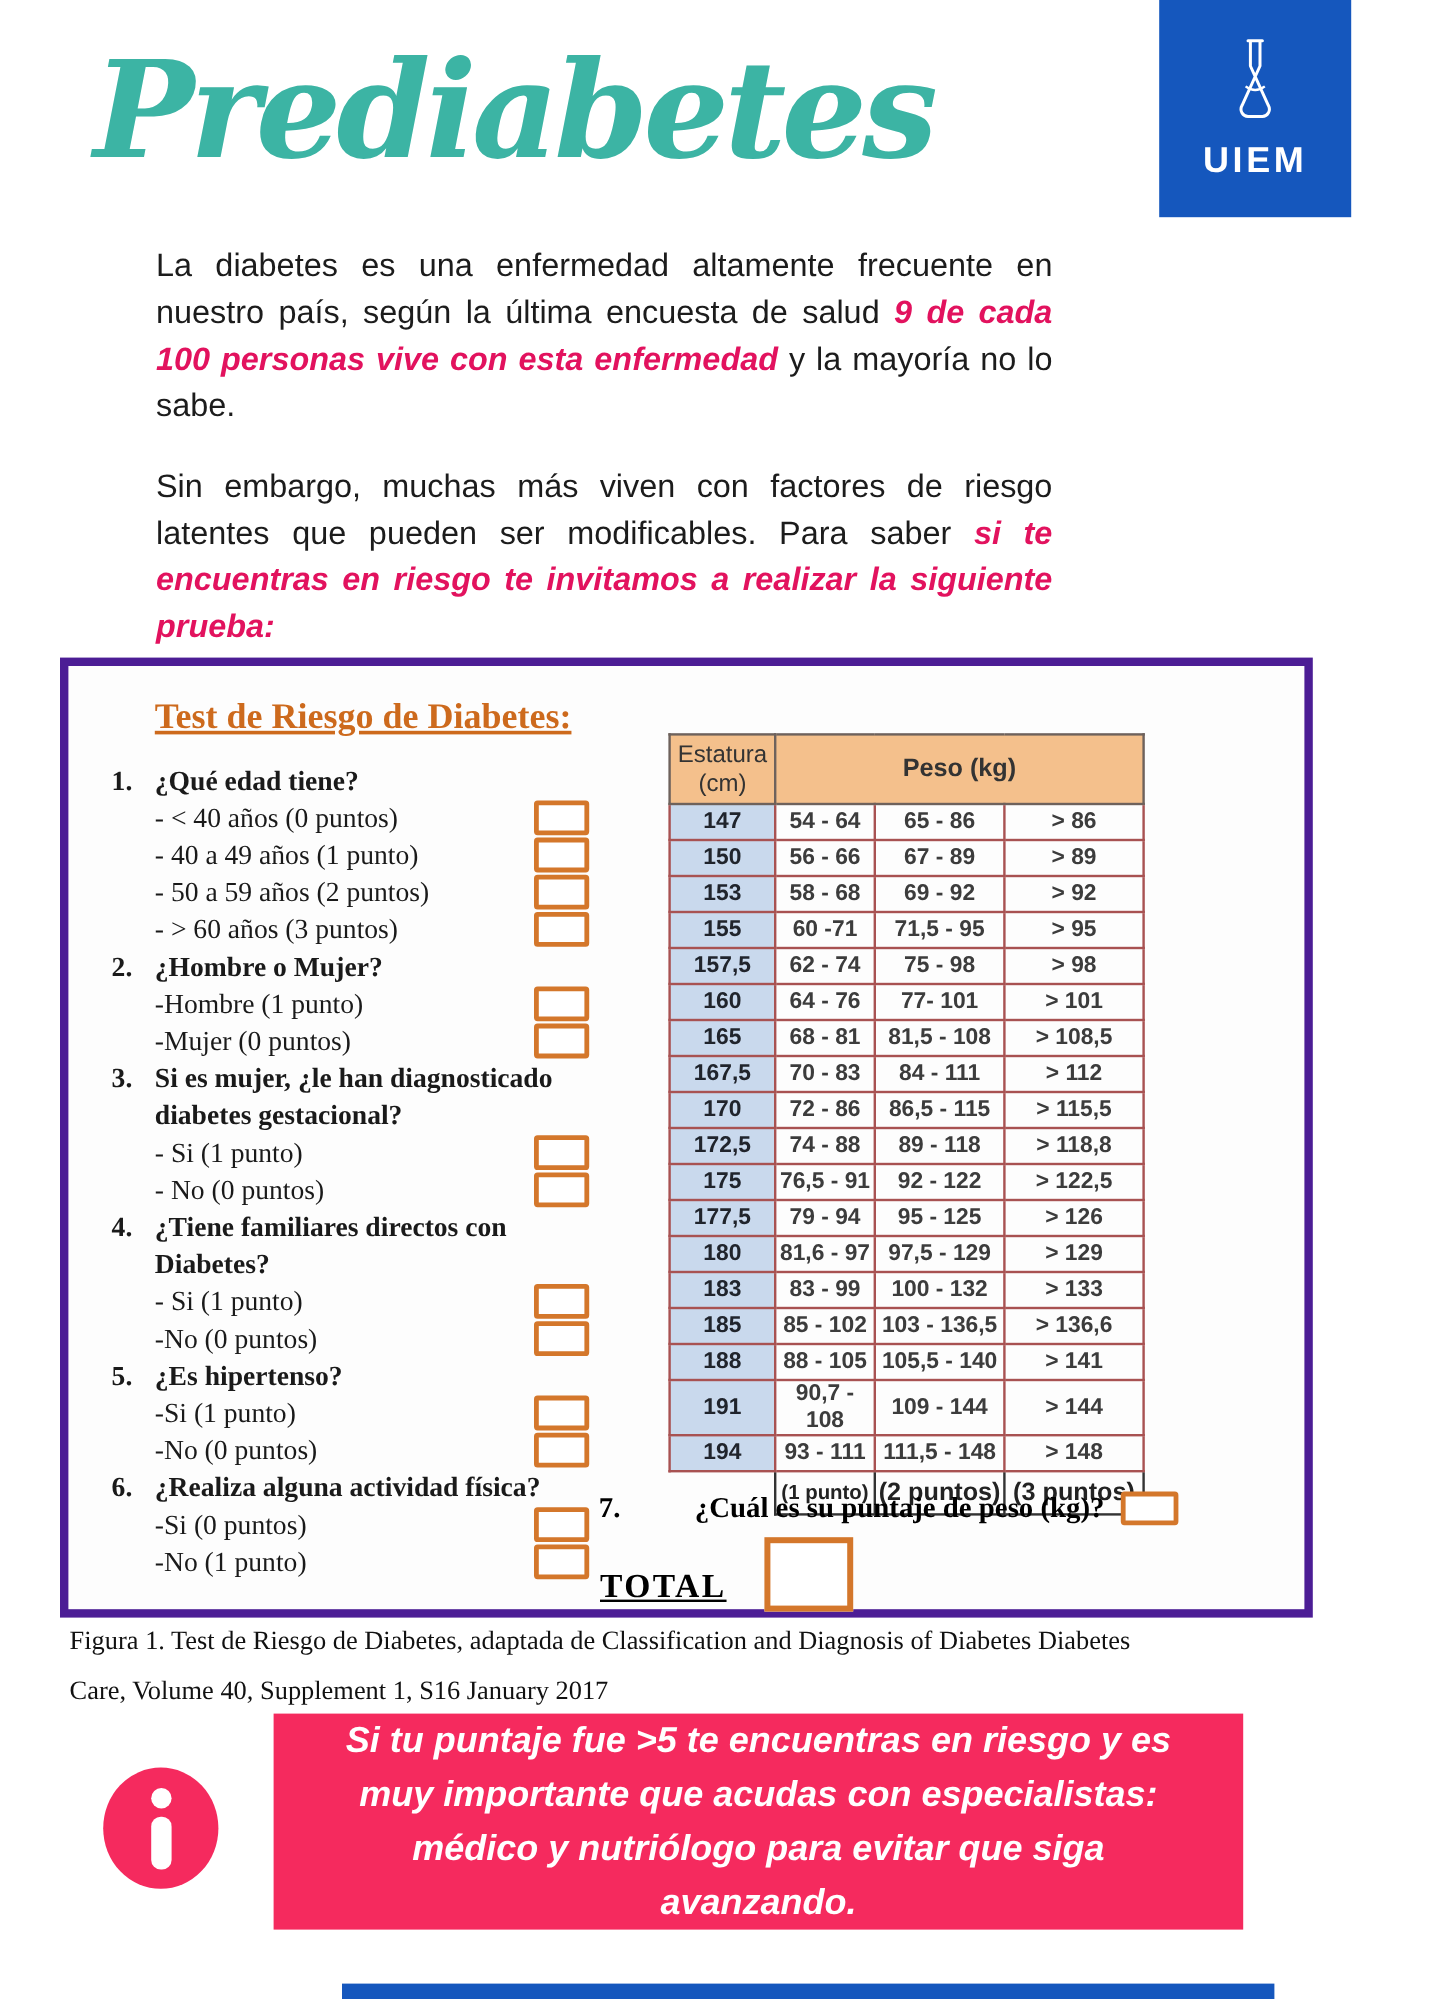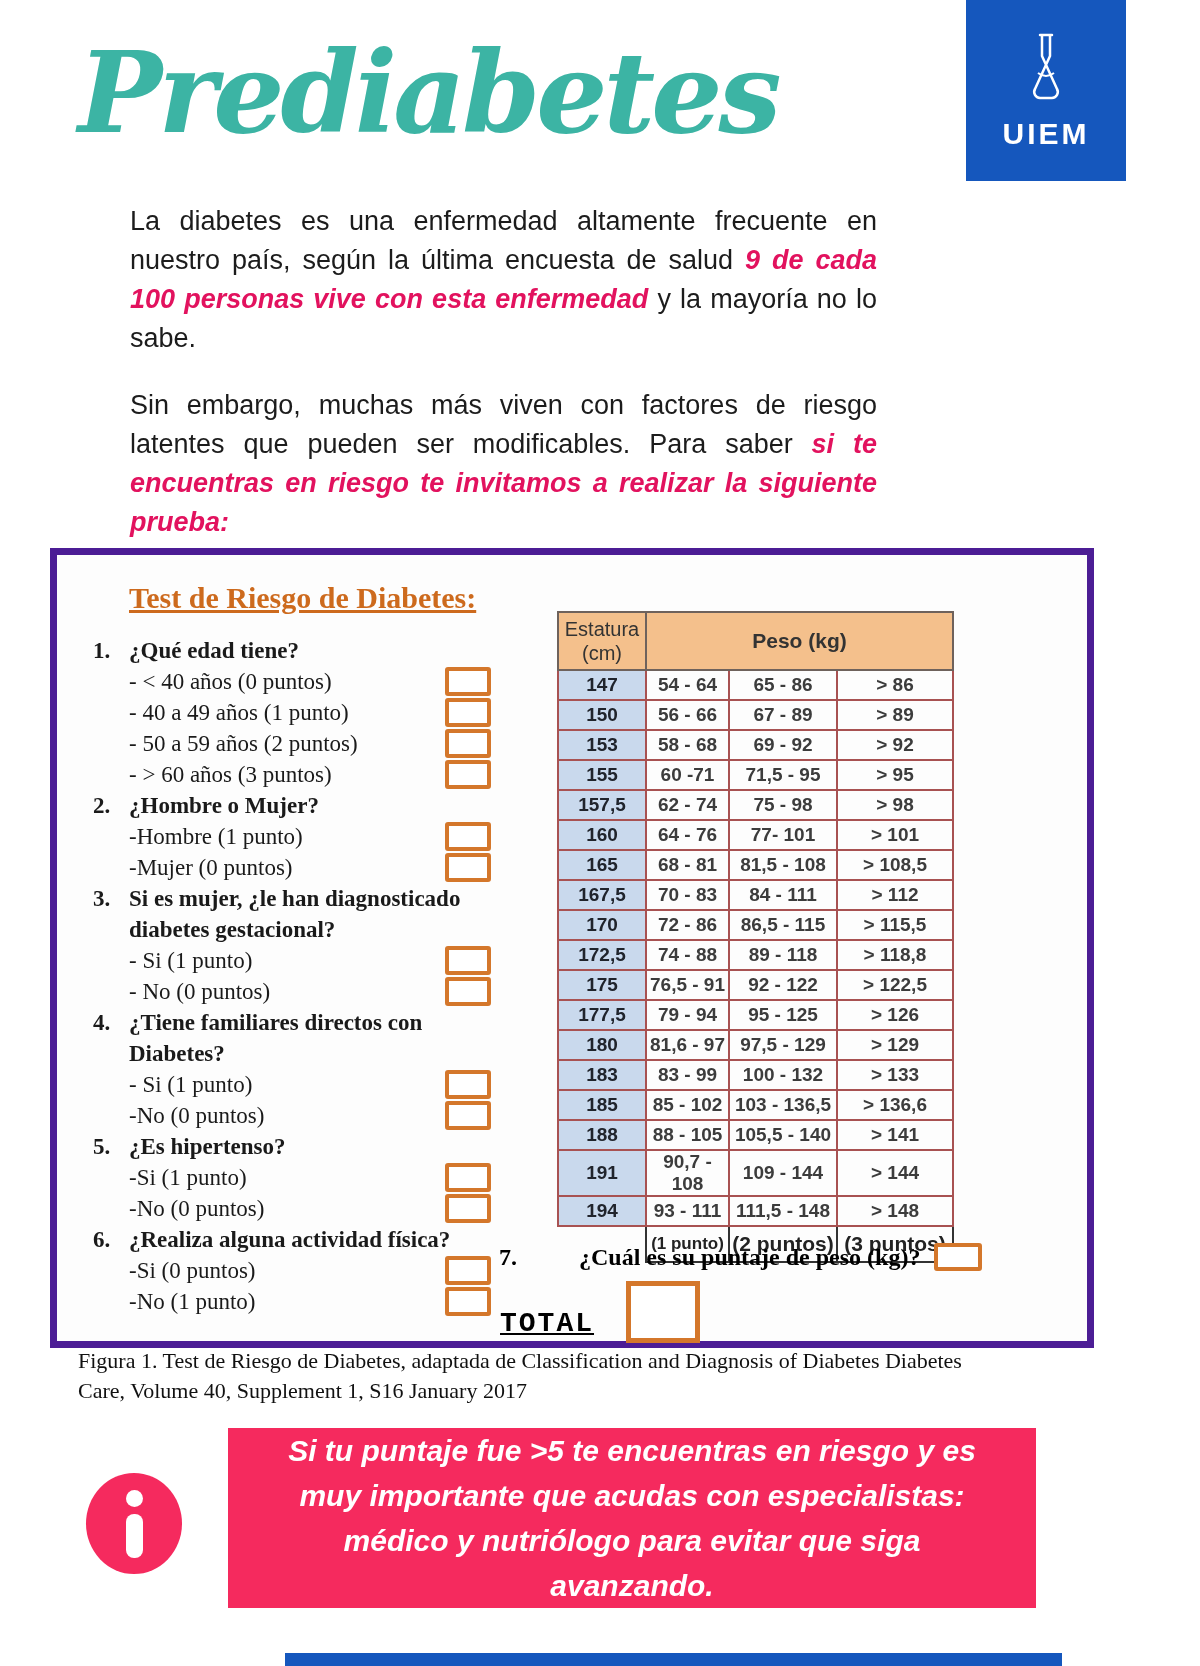--- a/index.html
+++ b/index.html
@@ -57,28 +57,28 @@
   tr.foot td.f1{font-size:17px;}
 
   
   .q7-row{position:absolute;left:442px;top:688px;display:flex;align-items:center;
     font-family:"Liberation Serif",serif;}
   .q7-num{font-weight:bold;font-size:24px;margin-right:14px;}
   .q7-text{font-weight:bold;font-size:24px;margin-left:48px;}
   .q7-box{width:48px;height:28px;box-sizing:border-box;border:4px solid var(--orangebox);
     border-radius:3px;margin-left:14px;background:#fff;}
   .total-row{position:absolute;left:443px;top:726px;display:flex;align-items:flex-end;gap:32px;}
-  .total-label{font-family:Liberation Mono, monospace;font-weight:bold;font-size:28px;
+  .total-label{font-family:Liberation Serif, serif;font-weight:bold;font-size:28px;
     letter-spacing:2px;text-decoration:underline;padding-bottom:4px;}
   .total-box{width:74px;height:62px;box-sizing:border-box;border:5px solid var(--orangebox);
     background:#fff;}
 
   
-  .caption{position:absolute;left:78px;top:1346px;width:884px;
-    font-family:"Liberation Serif",serif;font-size:22px;line-height:30px;color:#111;}
+  .caption{position:absolute;left:58px;top:1346px;width:884px;
+    font-family:"Liberation Serif",serif;font-size:22px;line-height:42px;color:#111;}
 
   
   .info-icon{position:absolute;left:86px;top:1473px;width:96px;height:101px;
     background:var(--pinkbox);border-radius:50%;display:flex;flex-direction:column;
     align-items:center;justify-content:center;}
   .info-dot{width:17px;height:17px;border-radius:50%;background:#fff;margin-bottom:7px;}
   .info-stem{width:17px;height:44px;border-radius:8px;background:#fff;}
   .info-box{position:absolute;left:228px;top:1428px;width:808px;height:180px;
     background:var(--pinkbox);display:flex;align-items:center;justify-content:center;
     padding:0 38px;box-sizing:border-box;}

